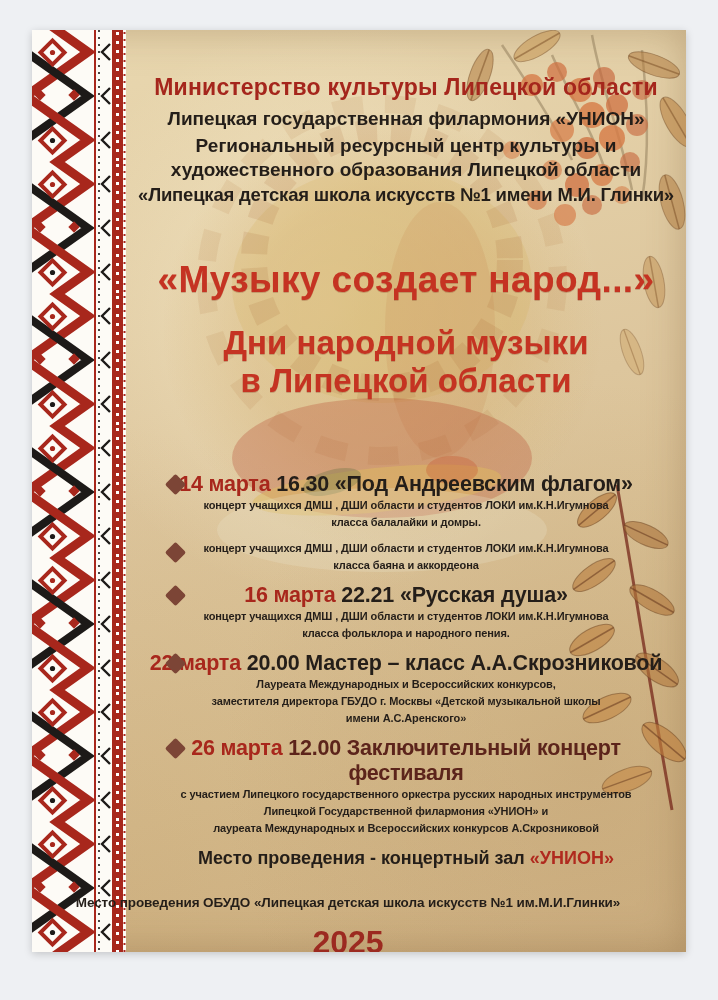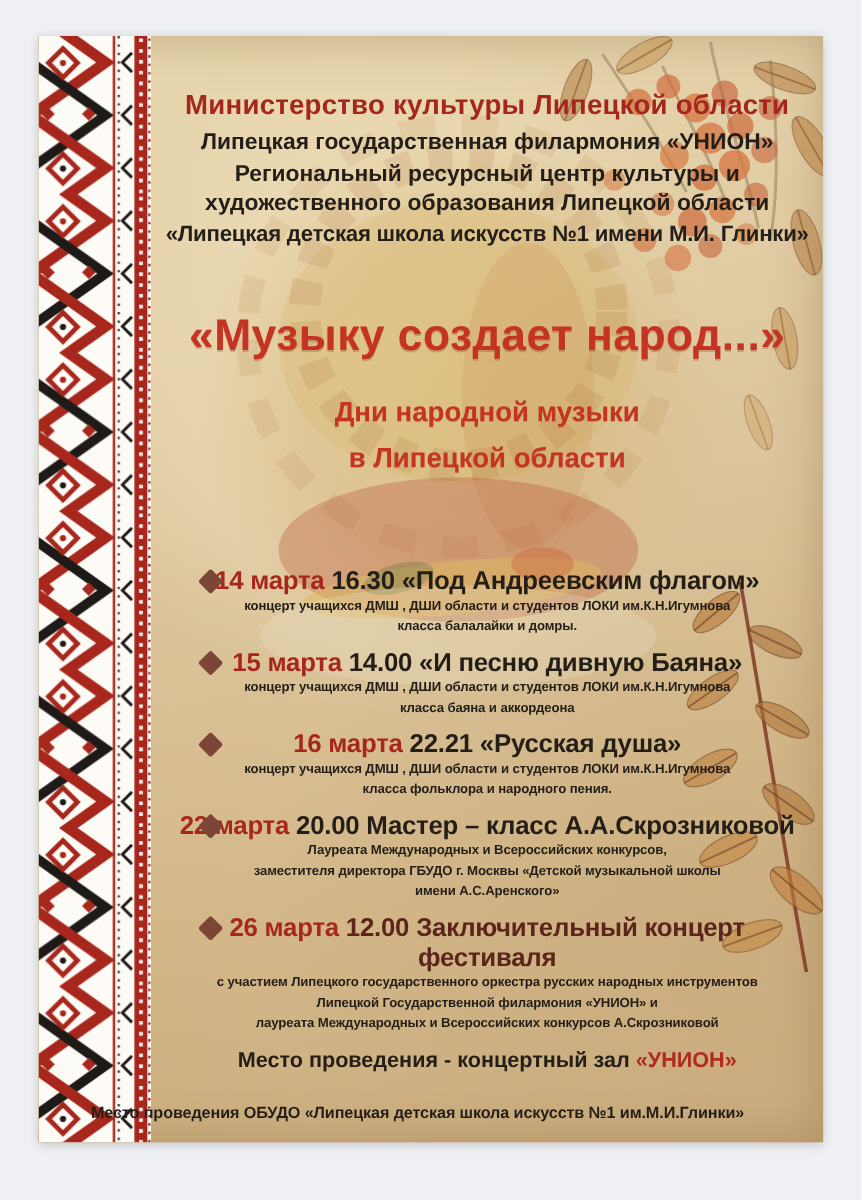--- a/index.html
+++ b/index.html
@@ -15,21 +15,21 @@
   .border-strip{position:absolute;left:0;top:0;width:94px;height:922px;}
   .decor{position:absolute;left:0;top:0;width:654px;height:922px;pointer-events:none;}
   .content{position:absolute;left:94px;top:0;width:560px;height:922px;text-align:center;
            box-sizing:border-box;padding:26px 6px 0 6px;font-weight:bold;color:#241e19;margin-top:16px;}
   .org1{font-size:23px;line-height:30px;color:#a5261c;letter-spacing:.2px;}
   .org2{font-size:19px;line-height:26px;margin-top:4px;}
   .org3{font-size:19px;line-height:24px;margin-top:2px;}
   .org4{font-size:18.5px;line-height:26px;letter-spacing:-.2px;}
   .title{font-size:37px;line-height:40px;margin-top:52px;color:#c53322;letter-spacing:.4px;
          text-shadow:0 1px 0 rgba(120,40,20,.25);}
-  .subtitle{font-size:23px;line-height:38px;margin-top:24px;color:#c53322;
+  .subtitle{font-size:33px;line-height:38px;margin-top:24px;color:#c53322;
             text-shadow:0 1px 0 rgba(120,40,20,.25);}
   .events{margin-top:72px;position:relative;}
   .event{position:relative;margin-bottom:9px;}
   .diamond{position:absolute;left:36px;top:5px;width:15px;height:15px;background:#7c4536;
            transform:rotate(45deg);border-radius:2px;}
   .ev-head{font-size:21.5px;line-height:25px;color:#241e19;letter-spacing:-.2px;}
   .ev-date{color:#a8271c;}
   .ev-info.accent{color:#5c241b;}
   .ev-details{font-size:11px;line-height:17px;white-space:pre-line;letter-spacing:-.1px;}
   .venue-line{font-size:18px;line-height:24px;margin-top:2px;}
@@ -214,21 +214,20 @@
 
       <div class="events">
           <div class="event">
             <span class="diamond"></span>
             <div class="ev-head"><span class="ev-date">14 марта </span><span class="ev-info">16.30 «Под Андреевским флагом»</span></div>
             <div class="ev-details">концерт учащихся ДМШ , ДШИ области и студентов ЛОКИ им.К.Н.Игумнова
 класса балалайки и домры.</div>
           </div>
           <div class="event">
             <span class="diamond"></span>
-            <div class="ev-head"><span class="ev-date">15 марта </span><span class="ev-info">14.00 «И песню дивную Баяна»</span></div>
             <div class="ev-details">концерт учащихся ДМШ , ДШИ области и студентов ЛОКИ им.К.Н.Игумнова
 класса баяна и аккордеона</div>
           </div>
           <div class="event">
             <span class="diamond"></span>
             <div class="ev-head"><span class="ev-date">16 марта </span><span class="ev-info">22.21 «Русская душа»</span></div>
             <div class="ev-details">концерт учащихся ДМШ , ДШИ области и студентов ЛОКИ им.К.Н.Игумнова
 класса фольклора и народного пения.</div>
           </div>
           <div class="event">

